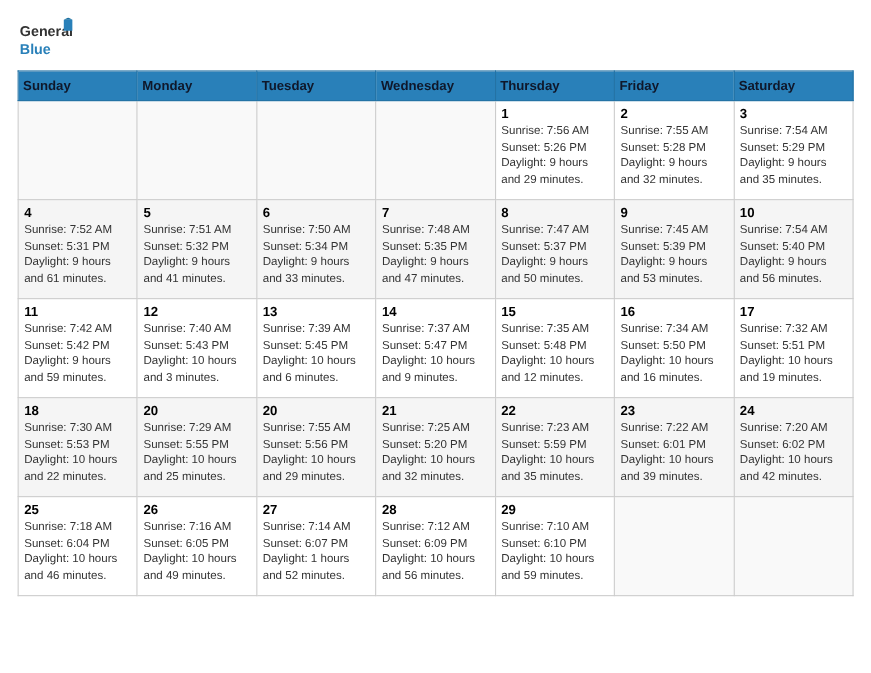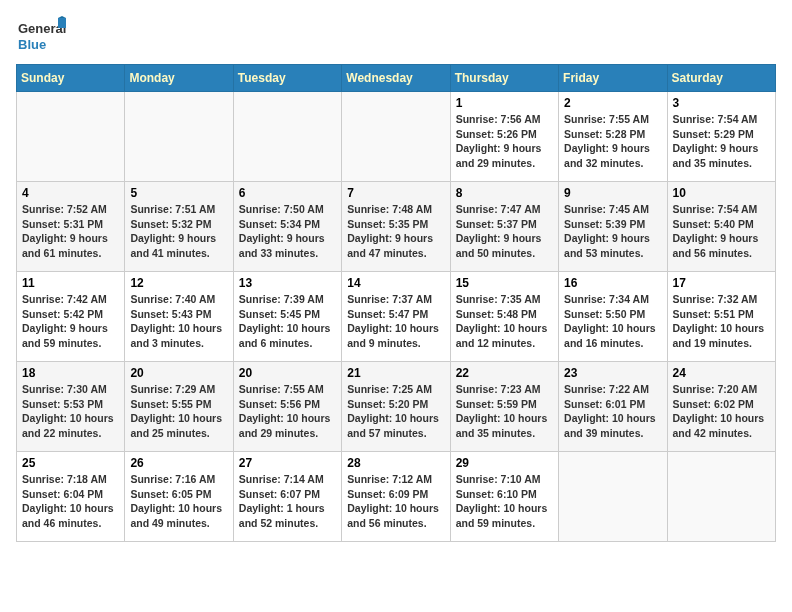--- a/index.html
+++ b/index.html
@@ -33,21 +33,21 @@
       font-size: 15px;
       color: #555;
     }
     table {
       width: 100%;
       border-collapse: collapse;
       font-size: 11px;
     }
     thead th {
       background-color: #2980b9;
-      color: #fef9c3;
+      color: #0f172a;
       padding: 6px 4px;
       text-align: left;
       font-size: 12px;
       border: 1px solid #2472a4;
     }
     tbody td {
       border: 1px solid #ccc;
       padding: 4px 5px;
       vertical-align: top;
       width: 108px;
@@ -61,21 +61,20 @@
     .day-num {
       font-weight: bold;
       font-size: 12px;
       display: block;
       margin-bottom: 2px;
     }
     .day-info {
       color: #333;
       line-height: 1.4;
       font-size: 10.5px;
-      font-weight: bold;
     }
     .empty-cell {
       background: #f9f9f9 !important;
     }
   </style>
 </head>
 <body>
 
 <div class="header">
   <div class="logo">
@@ -192,21 +191,21 @@
         <td>
           <span class="day-num">20</span>
           <div class="day-info"><span>Sunrise: 7:29 AM</span><br><span>Sunset: 5:55 PM</span><br><span>Daylight: 10 hours and 25 minutes.</span></div>
         </td>
         <td>
           <span class="day-num">20</span>
           <div class="day-info"><span>Sunrise: 7:55 AM</span><br><span>Sunset: 5:56 PM</span><br><span>Daylight: 10 hours and 29 minutes.</span></div>
         </td>
         <td>
           <span class="day-num">21</span>
-          <div class="day-info"><span>Sunrise: 7:25 AM</span><br><span>Sunset: 5:20 PM</span><br><span>Daylight: 10 hours and 57 minutes.</span></div>
+          <div class="day-info"><span>Sunrise: 7:25 AM</span><br><span>Sunset: 5:20 PM</span><br><span>Daylight: 10 hours and 32 minutes.</span></div>
         </td>
         <td>
           <span class="day-num">22</span>
           <div class="day-info"><span>Sunrise: 7:23 AM</span><br><span>Sunset: 5:59 PM</span><br><span>Daylight: 10 hours and 35 minutes.</span></div>
         </td>
         <td>
           <span class="day-num">23</span>
           <div class="day-info"><span>Sunrise: 7:22 AM</span><br><span>Sunset: 6:01 PM</span><br><span>Daylight: 10 hours and 39 minutes.</span></div>
         </td>
         <td>

